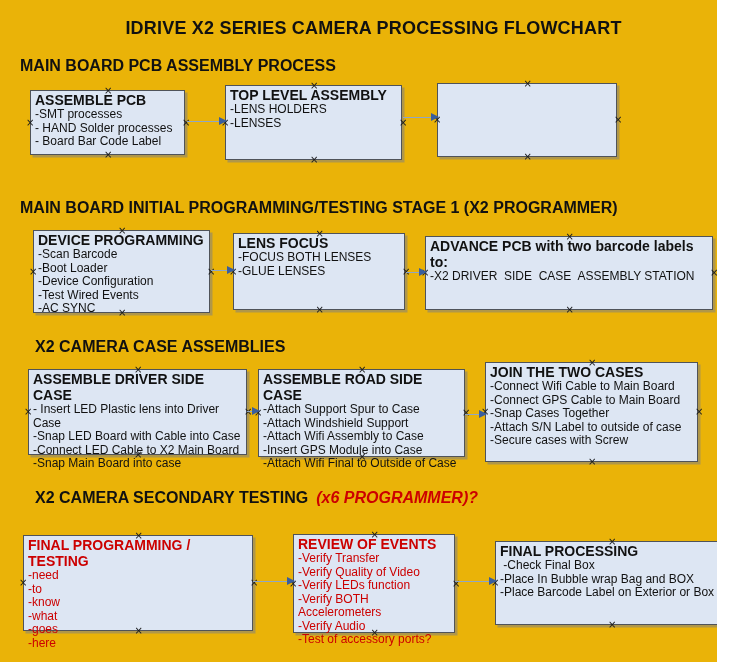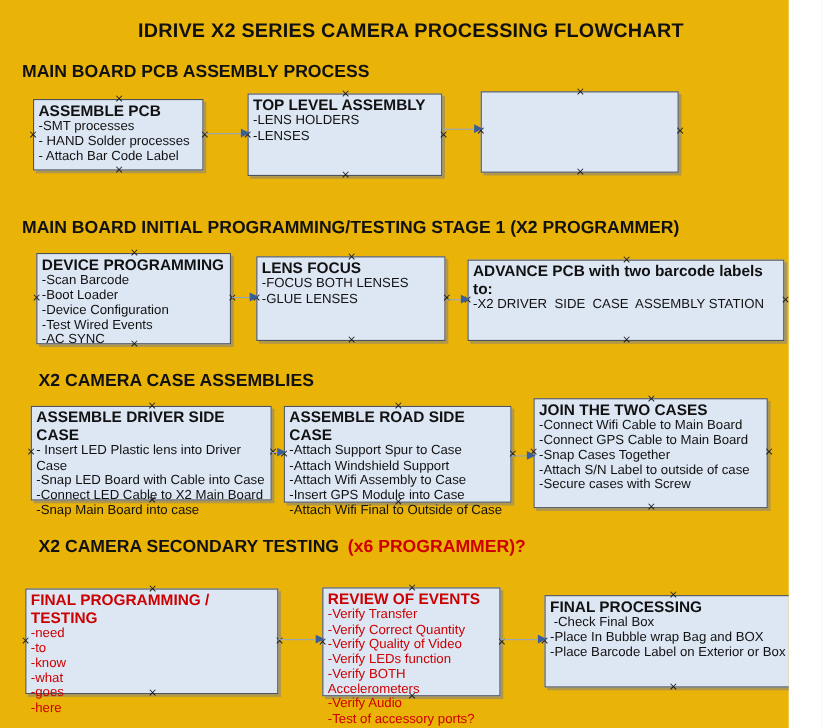--- a/index.html
+++ b/index.html
@@ -16,21 +16,21 @@
     font-family:"Liberation Sans","DejaVu Sans",sans-serif;color:var(--text-black);
     overflow:hidden;
   }
   .chart-title{
     position:absolute;top:18px;left:0;width:747px;text-align:center;
     font-size:18px;font-weight:bold;letter-spacing:.2px;
   }
   .section-heading{
     position:absolute;font-size:16px;font-weight:bold;white-space:nowrap;text-align:right;
   }
-  .section-heading .suffix{color:var(--red-text);margin-left:8px;}
+  .section-heading .suffix{color:var(--red-text);margin-left:8px;font-style:italic;}
   .box{
     position:absolute;box-sizing:border-box;
     background:var(--box-fill);
     border:1.6px solid var(--box-border);
     box-shadow:2.5px 2.5px 0 rgba(128,128,128,.55);
     padding:1px 3px 0 4px;
   }
   .box-title{font-weight:bold;font-size:14px;line-height:16px;}
   .box-item{font-size:12px;line-height:13.5px;white-space:pre-wrap;}
   .red .box-title,.red .box-item{color:var(--red-text);}
@@ -71,21 +71,21 @@
   </div>
 
   <div class="box" style="left:30px;top:90px;width:155px;height:65px">
     <span class="cp cp-t">×</span>
     <span class="cp cp-b">×</span>
     <span class="cp cp-l">×</span>
     <span class="cp cp-r">×</span>
     <div class="box-title">ASSEMBLE PCB</div>
     <div class="box-item">-SMT processes</div>
     <div class="box-item">- HAND Solder processes</div>
-    <div class="box-item">- Attach Bar Code Label</div>
+    <div class="box-item">- Board Bar Code Label</div>
   </div>
 
   <div class="box" style="left:225px;top:85px;width:177px;height:75px">
     <span class="cp cp-t">×</span>
     <span class="cp cp-b">×</span>
     <span class="cp cp-l">×</span>
     <span class="cp cp-r">×</span>
     <div class="box-title">TOP LEVEL ASSEMBLY</div>
     <div class="box-item">-LENS HOLDERS</div>
     <div class="box-item">-LENSES</div>
@@ -182,21 +182,20 @@
     <div class="box-item">-here</div>
   </div>
 
   <div class="box red" style="left:293px;top:534px;width:162px;height:99px">
     <span class="cp cp-t">×</span>
     <span class="cp cp-b">×</span>
     <span class="cp cp-l">×</span>
     <span class="cp cp-r">×</span>
     <div class="box-title">REVIEW OF EVENTS</div>
     <div class="box-item">-Verify Transfer</div>
-    <div class="box-item">-Verify Correct Quantity</div>
     <div class="box-item">-Verify Quality of Video</div>
     <div class="box-item">-Verify LEDs function</div>
     <div class="box-item">-Verify BOTH Accelerometers</div>
     <div class="box-item">-Verify Audio</div>
     <div class="box-item">-Test of accessory ports?</div>
   </div>
 
   <div class="box" style="left:495px;top:541px;width:233px;height:84px">
     <span class="cp cp-t">×</span>
     <span class="cp cp-b">×</span>

